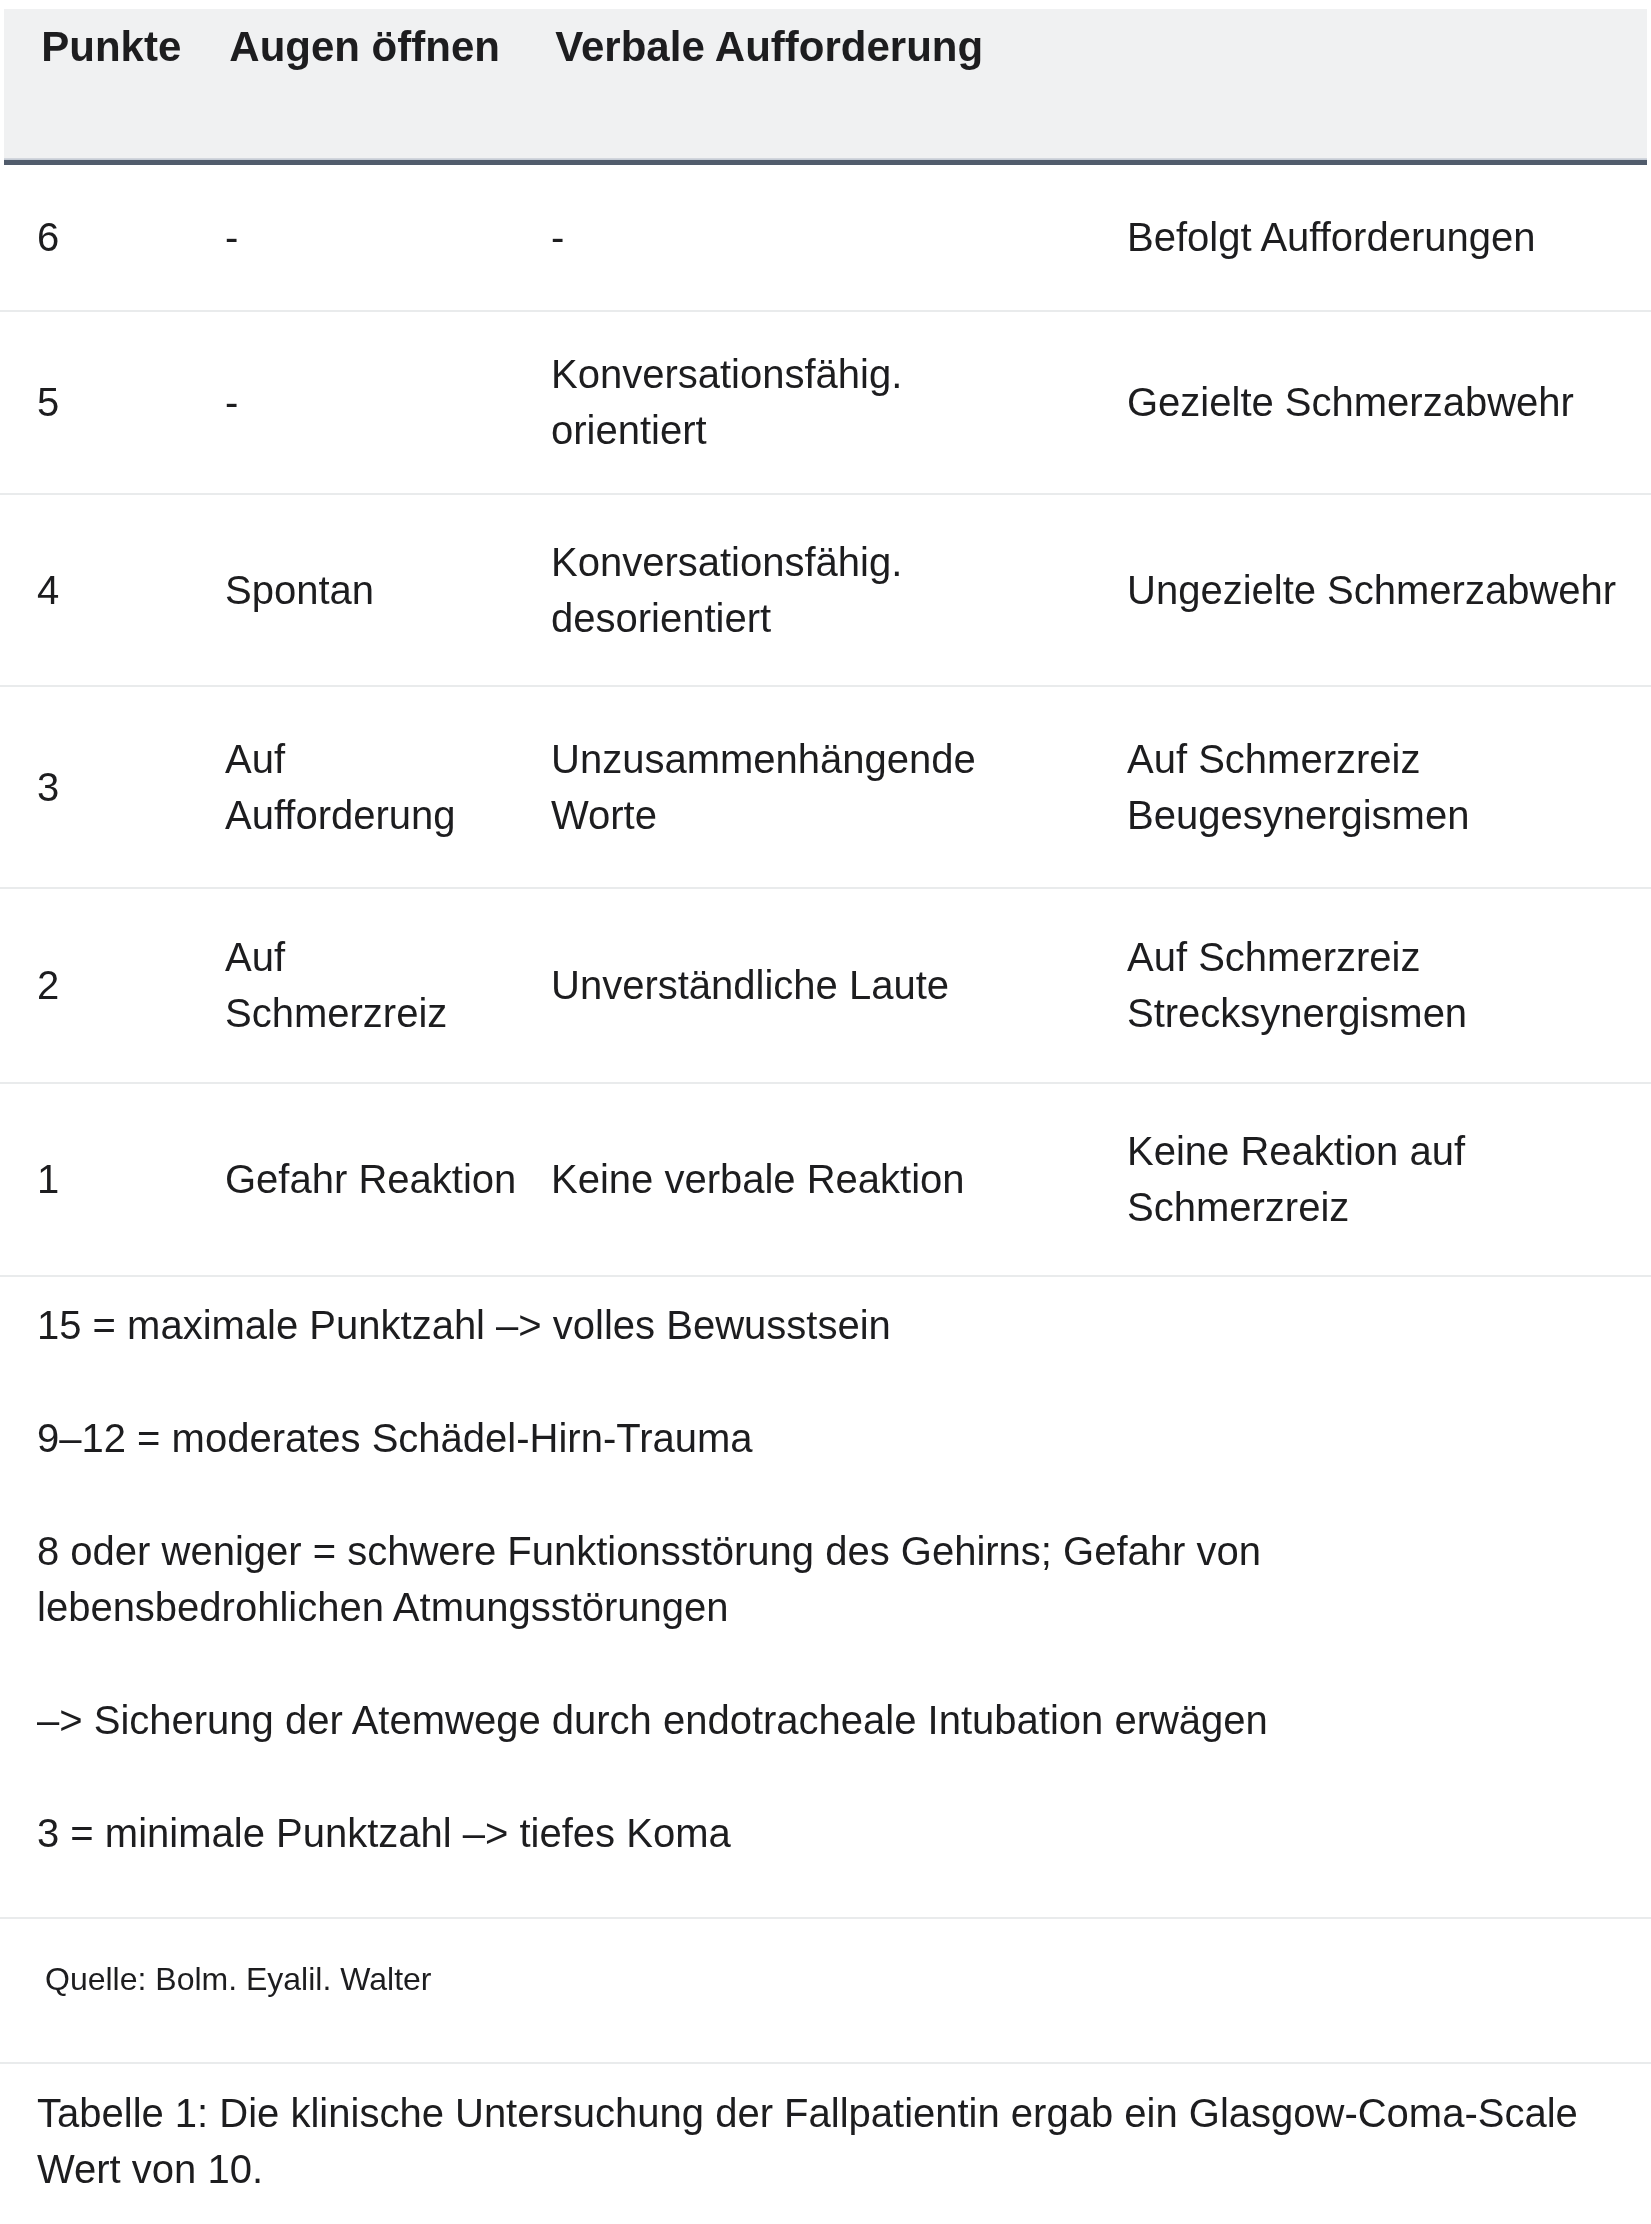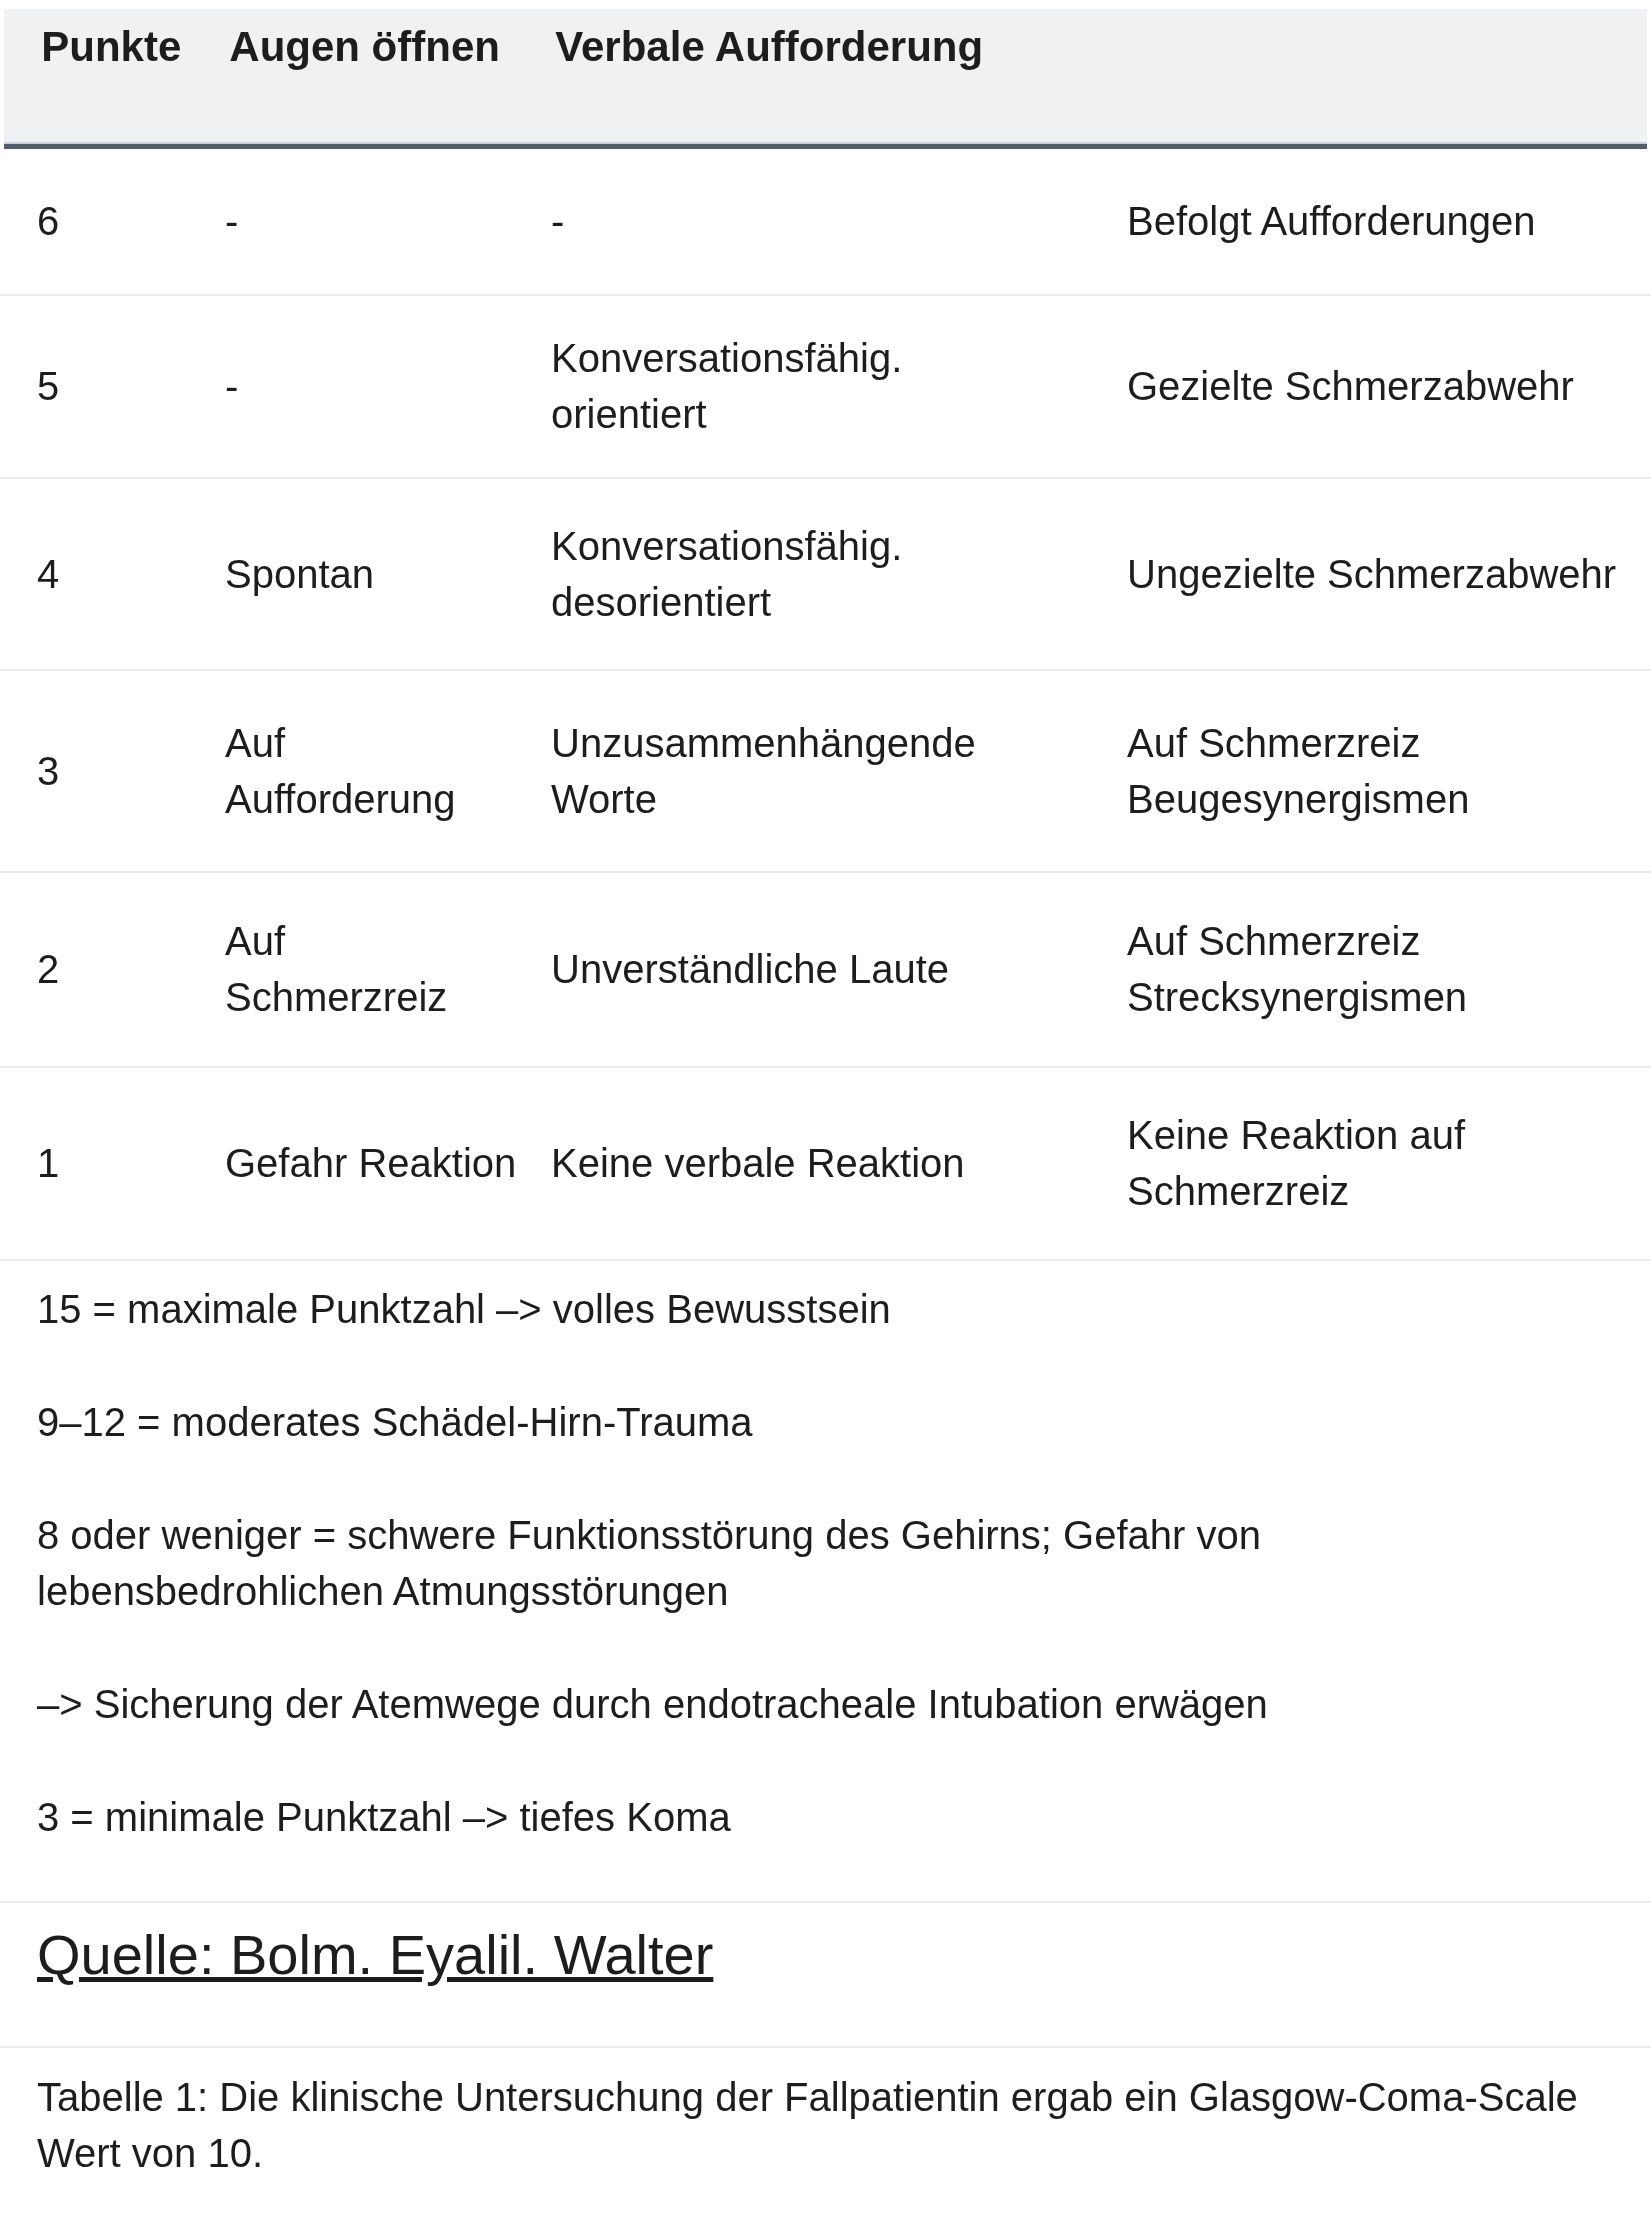--- a/index.html
+++ b/index.html
@@ -14,21 +14,21 @@
     width:1651px;height:2225px;overflow:hidden;
     background:var(--background);
     color:var(--text);
     font-family:"Liberation Sans", sans-serif;
   }
   .page{width:1651px;height:2225px;box-sizing:border-box;}
 
   
   .thead{
     margin:8.7px 4.3px 0 4.3px;
-    height:140px;
+    height:156px;
     box-sizing:border-box;
     background:var(--header-background);
     border-bottom:5.2px solid var(--header-border);
     box-shadow: inset 0 -1.7px 0 #c7cdd6;
     display:grid;
     grid-template-columns:188px 326px 576px 1fr;
     align-items:start;
     padding-top:10.4px;
   }
   .thead .cell{
@@ -71,25 +71,24 @@
   .notes p:last-child{margin-bottom:0;}
 
   
   .source-row{
     border-top:2.6px solid var(--row-divider);
     box-sizing:border-box;
     min-height:145px;
     padding:24px 37px 0 37px;
   }
   .source-row p{
-    margin:0;
-    font-size:56px;
+    margin:8px;
+    font-size:32px;
     line-height:56px;
     white-space:pre;
-    text-decoration:underline;
   }
 
   
   .caption-row{
     border-top:2.6px solid var(--row-divider);
     box-sizing:border-box;
     padding:21px 37px 57px 37px;
   }
   .caption-row p{
     margin:0;

